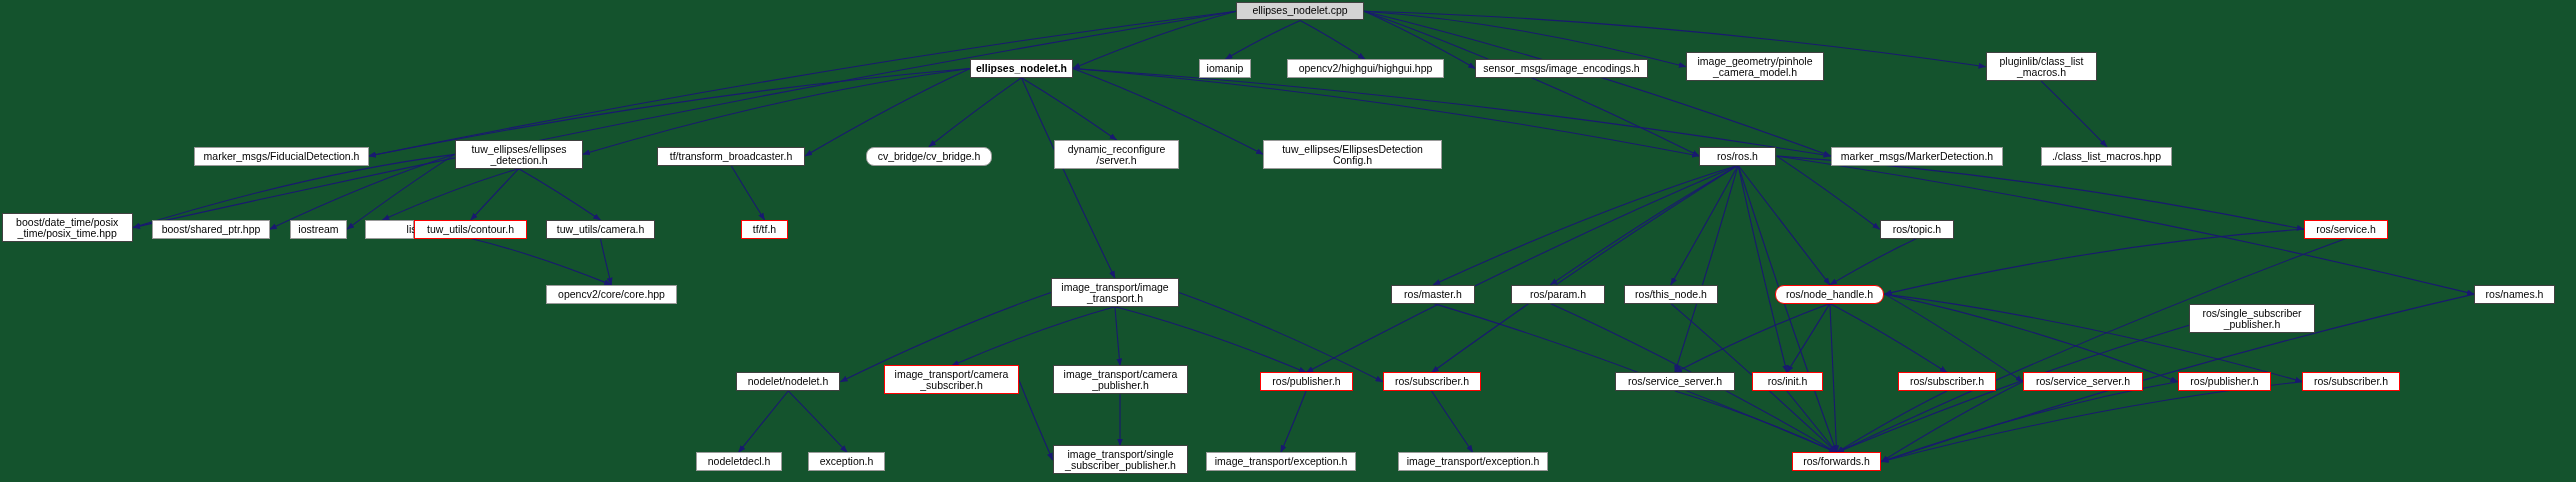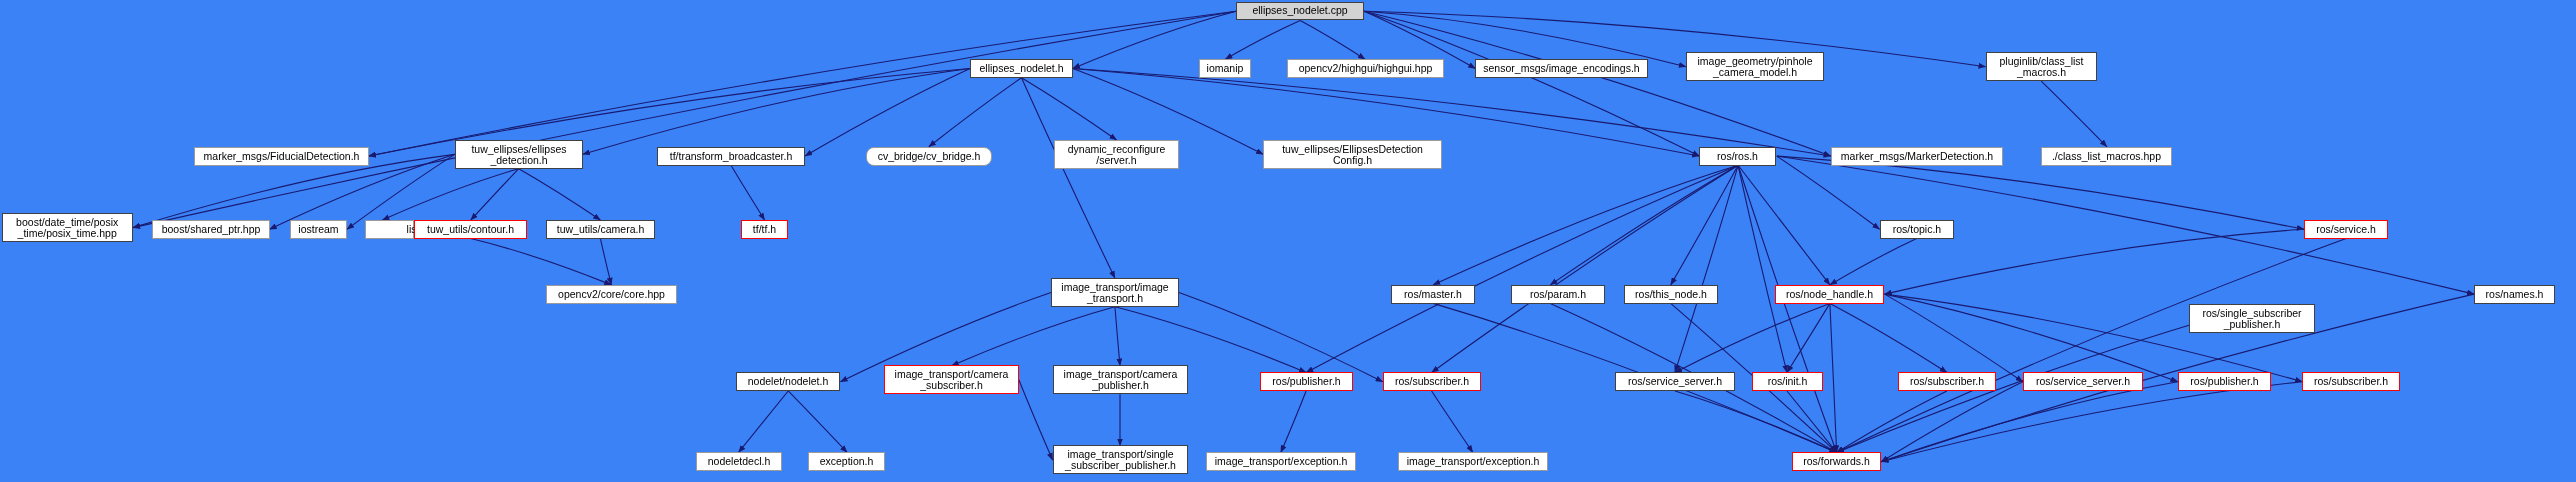--- a/index.html
+++ b/index.html
@@ -1,19 +1,19 @@
 <!DOCTYPE html>
 <html style="font-size:13.5px"><head>
 <meta charset="utf-8">
 <style>
   html,body{margin:0;padding:0;background:#ffffff;}
   #graph{
     position:relative;
     width:2576px;height:483px;
-    background:#3b82f6;
+    background:#14532d;
     font-family:"Liberation Sans","DejaVu Sans",sans-serif;
     overflow:hidden;
   }
   #edges{position:absolute;left:0;top:0;width:2576px;height:483px;pointer-events:none;}
   .node{
     position:absolute;
     box-sizing:border-box;
     display:flex;align-items:center;justify-content:center;
     text-align:center;
     font-size:10.5px;
@@ -110,21 +110,21 @@
         <path d="M 2402 453 Q 2325.56 491.26 2234 548" marker-end="url(#arrow)" stroke="#191970" stroke-width="1.3" fill="none"></path>
         <path d="M 2586 453 Q 2425.84 481.14 2234 548" marker-end="url(#arrow)" stroke="#191970" stroke-width="1.3" fill="none"></path>
         <path d="M 2734 453 Q 2502.9 477.4 2234 548" marker-end="url(#arrow)" stroke="#191970" stroke-width="1.3" fill="none"></path>
         <path d="M 1702 360 Q 1922.6 425.4 2181 537" marker-end="url(#arrow)" stroke="#191970" stroke-width="1.3" fill="none"></path>
         <path d="M 1841 360 Q 1995.7 429.8 2181 537" marker-end="url(#arrow)" stroke="#191970" stroke-width="1.3" fill="none"></path>
         <path d="M 1984 360 Q 2073.635 437.665 2181 537" marker-end="url(#arrow)" stroke="#191970" stroke-width="1.3" fill="none"></path>
       </g>
   </svg>
   <div id="node-layer">
       <div class="node root" style="left: 1236px; top: 1.7px; width: 128px; height: 18.5px;">ellipses_nodelet.cpp</div>
-      <div class="node dark" style="left: 970px; top: 59px; width: 103px; height: 18.5px;">ellipses_nodelet.h</div>
+      <div class="node dark" style="left: 970px; top: 59px; width: 103px; height: 18.5px; font-weight: bold;">ellipses_nodelet.h</div>
       <div class="node" style="left: 1199px; top: 59px; width: 52px; height: 18.5px;">iomanip</div>
       <div class="node" style="left: 1287px; top: 59px; width: 157px; height: 18.5px;">opencv2/highgui/highgui.hpp</div>
       <div class="node dark" style="left: 1475px; top: 59px; width: 173px; height: 18.5px;">sensor_msgs/image_encodings.h</div>
       <div class="node dark" style="left: 1686px; top: 52px; width: 138px; height: 29px;">image_geometry/pinhole
 _camera_model.h</div>
       <div class="node dark" style="left: 1986px; top: 52px; width: 111px; height: 29px;">pluginlib/class_list
 _macros.h</div>
       <div class="node" style="left: 194px; top: 147px; width: 175px; height: 18.5px;">marker_msgs/FiducialDetection.h</div>
       <div class="node dark" style="left: 455px; top: 140px; width: 128px; height: 29px;">tuw_ellipses/ellipses
 _detection.h</div>
@@ -146,21 +146,21 @@
       <div class="node dark" style="left: 546px; top: 220px; width: 109px; height: 18.5px;">tuw_utils/camera.h</div>
       <div class="node red" style="left: 741px; top: 220px; width: 47px; height: 18.5px;">tf/tf.h</div>
       <div class="node dark" style="left: 1880px; top: 220px; width: 74px; height: 18.5px;">ros/topic.h</div>
       <div class="node red" style="left: 2304px; top: 220px; width: 84px; height: 18.5px;">ros/service.h</div>
       <div class="node" style="left: 546px; top: 285px; width: 131px; height: 18.5px;">opencv2/core/core.hpp</div>
       <div class="node dark" style="left: 1051px; top: 278px; width: 128px; height: 29px;">image_transport/image
 _transport.h</div>
       <div class="node dark" style="left: 1391px; top: 285px; width: 84px; height: 18.5px;">ros/master.h</div>
       <div class="node dark" style="left: 1511px; top: 285px; width: 94px; height: 18.5px;">ros/param.h</div>
       <div class="node dark" style="left: 1624px; top: 285px; width: 94px; height: 18.5px;">ros/this_node.h</div>
-      <div class="node red" style="left: 1775px; top: 285px; width: 109px; height: 18.5px;">ros/node_handle.h</div>
+      <div class="node red" style="left: 1775px; top: 285px; width: 109px; height: 18.5px; border-radius: 9px;">ros/node_handle.h</div>
       <div class="node dark" style="left: 2189px; top: 278px; width: 126px; height: 29px; margin-top: 26px;">ros/single_subscriber
 _publisher.h</div>
       <div class="node dark" style="left: 2474px; top: 285px; width: 81px; height: 18.5px;">ros/names.h</div>
       <div class="node dark" style="left: 736px; top: 372px; width: 104px; height: 18.5px;">nodelet/nodelet.h</div>
       <div class="node red" style="left: 884px; top: 365px; width: 135px; height: 29px;">image_transport/camera
 _subscriber.h</div>
       <div class="node dark" style="left: 1053px; top: 365px; width: 135px; height: 29px;">image_transport/camera
 _publisher.h</div>
       <div class="node red" style="left: 1260px; top: 372px; width: 93px; height: 18.5px;">ros/publisher.h</div>
       <div class="node red" style="left: 1383px; top: 372px; width: 98px; height: 18.5px;">ros/subscriber.h</div>

